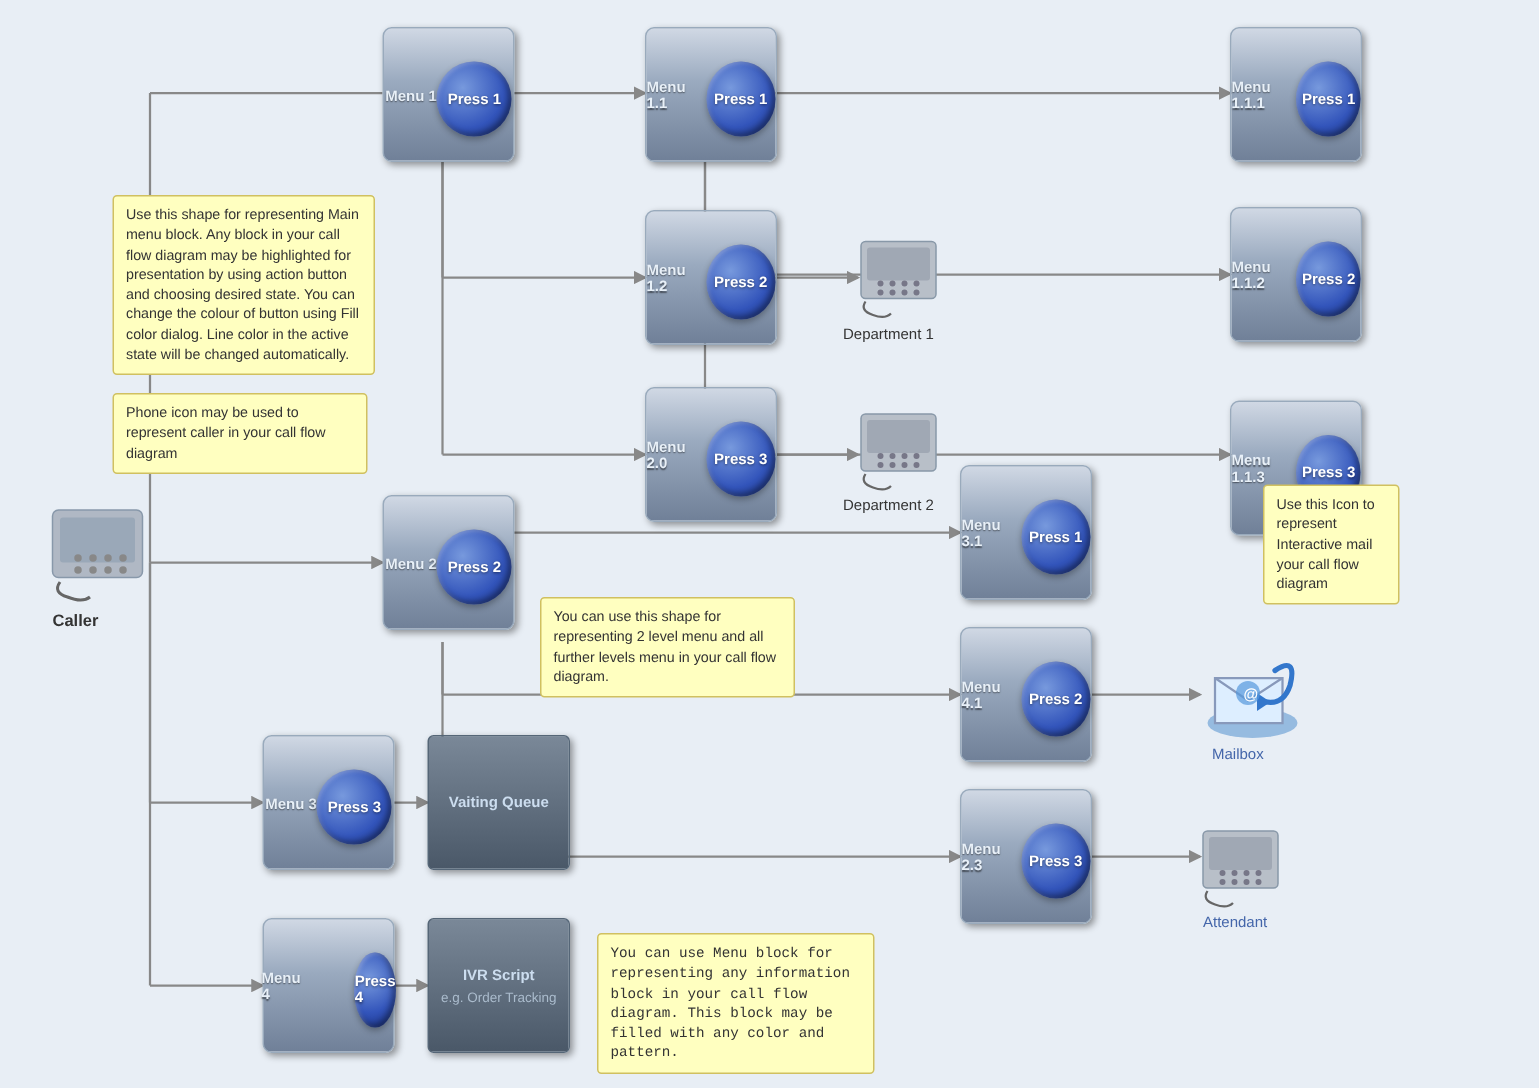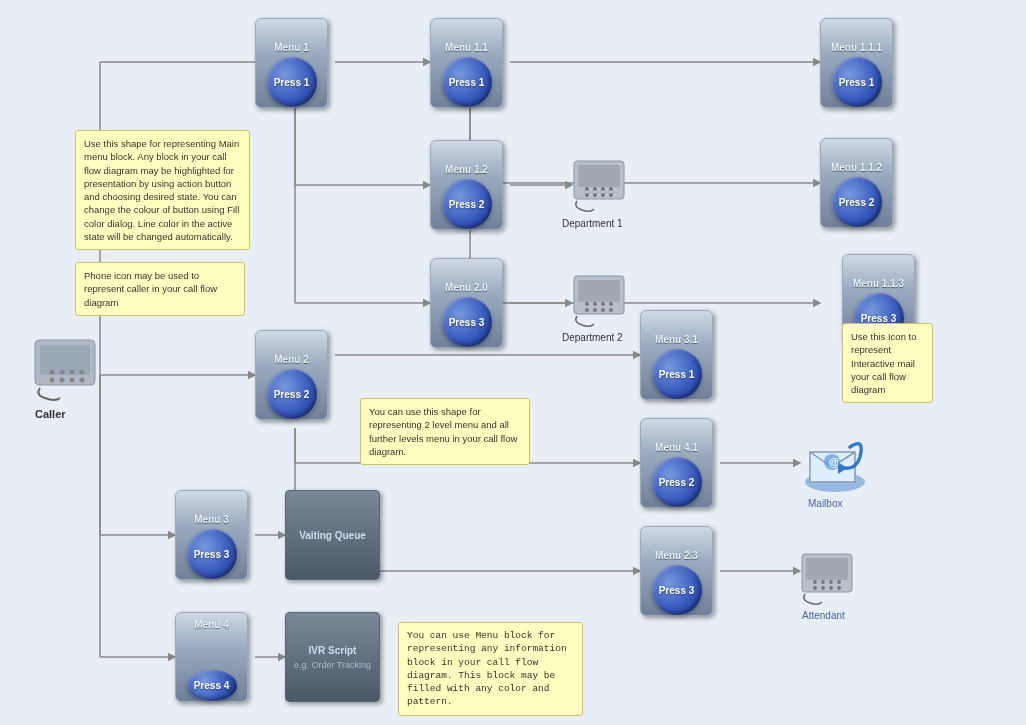--- a/index.html
+++ b/index.html
@@ -14,29 +14,29 @@
 
     .canvas {
       position: relative;
       width: 1026px;
       height: 725px;
     }
 
     
     .menu-block {
       position: absolute;
-      width: 73px;
+      width: 88px;
       height: 90px;
       background: linear-gradient(135deg, #b0b8c8 0%, #8090a8 40%, #6070888 100%);
       background: linear-gradient(180deg, #c8d0dc 0%, #8898b0 50%, #6878900 100%);
       border-radius: 6px;
       display: flex;
-      flex-direction: column;
+      flex-direction: row;
       align-items: center;
-      justify-content: flex-end;
+      justify-content: center;
       padding-top: 6px;
       box-shadow: 2px 2px 5px rgba(0,0,0,0.4);
       border: 1px solid #99aabc;
     }
 
     .menu-block {
       background: linear-gradient(180deg, #d0d8e4 0%, #9aaabf 40%, #708098 100%);
     }
 
     .menu-title {
@@ -303,21 +303,21 @@
   <div class="menu-block" style="left:820px; top:18px;">
     <div class="menu-title">Menu 1.1.1</div>
     <div class="press-button">Press 1</div>
   </div>
 
   <div class="menu-block" style="left:820px; top:138px;">
     <div class="menu-title">Menu 1.1.2</div>
     <div class="press-button">Press 2</div>
   </div>
 
-  <div class="menu-block" style="left:820px; top:254px;margin-left:22px;">
+  <div class="menu-block" style="left:820px; top:267px;">
     <div class="menu-title">Menu 1.1.3</div>
     <div class="press-button">Press 3</div>
   </div>
 
   <div class="menu-block" style="left:255px; top:330px;">
     <div class="menu-title">Menu 2</div>
     <div class="press-button">Press 2</div>
   </div>
 
   <div class="menu-block" style="left:640px; top:310px;">

